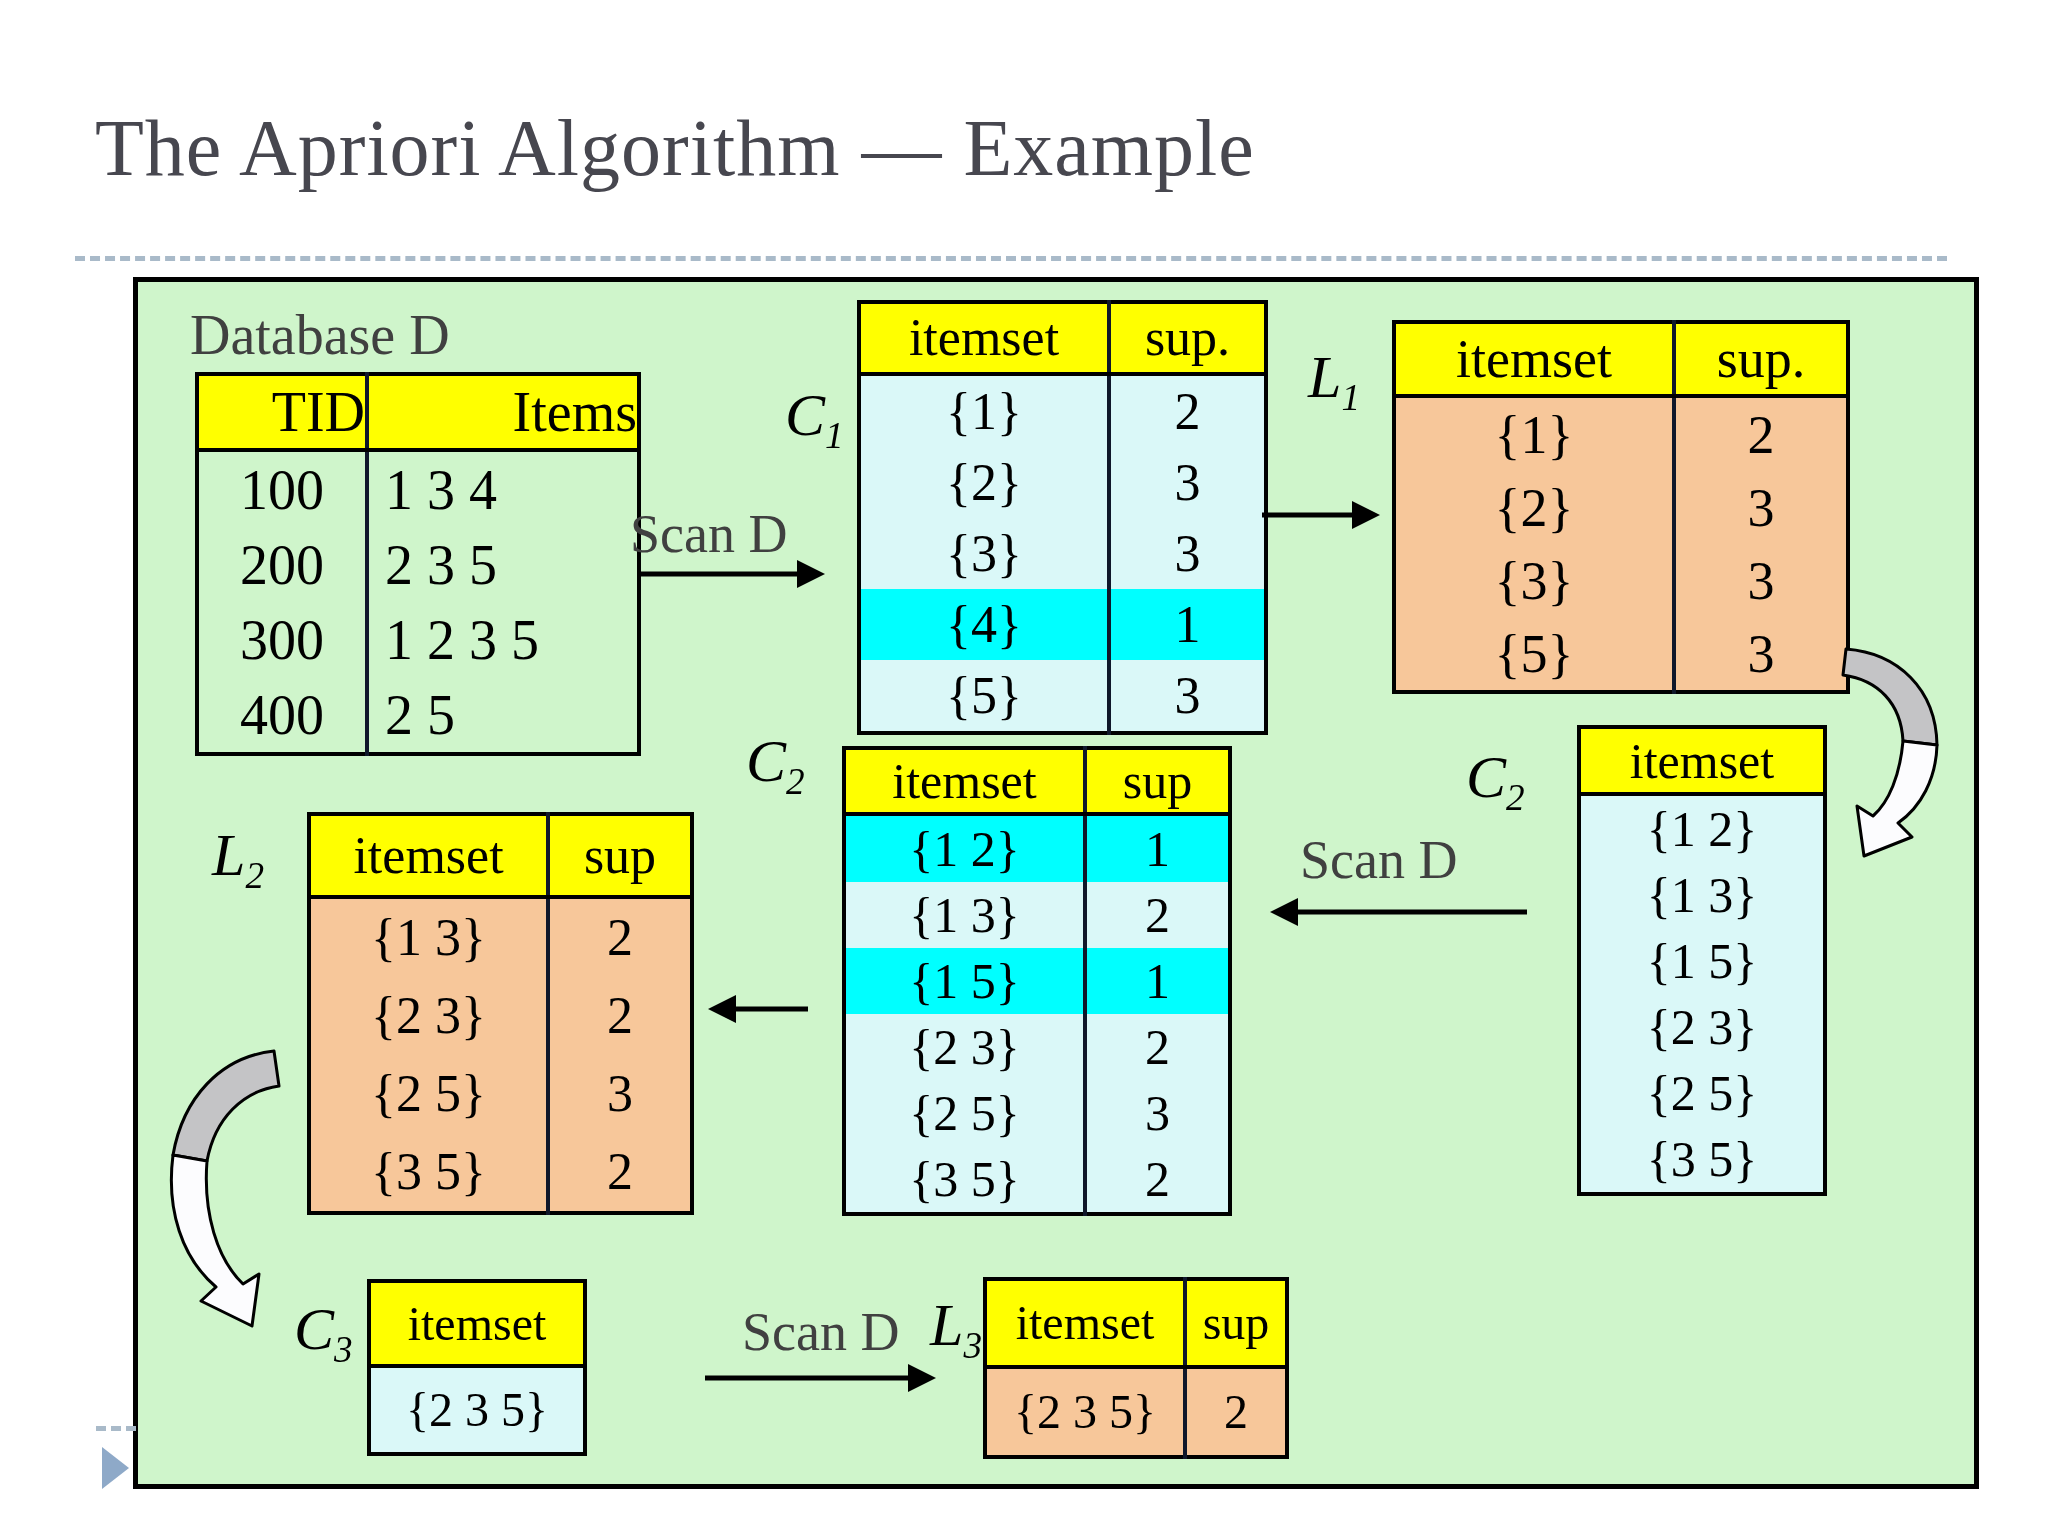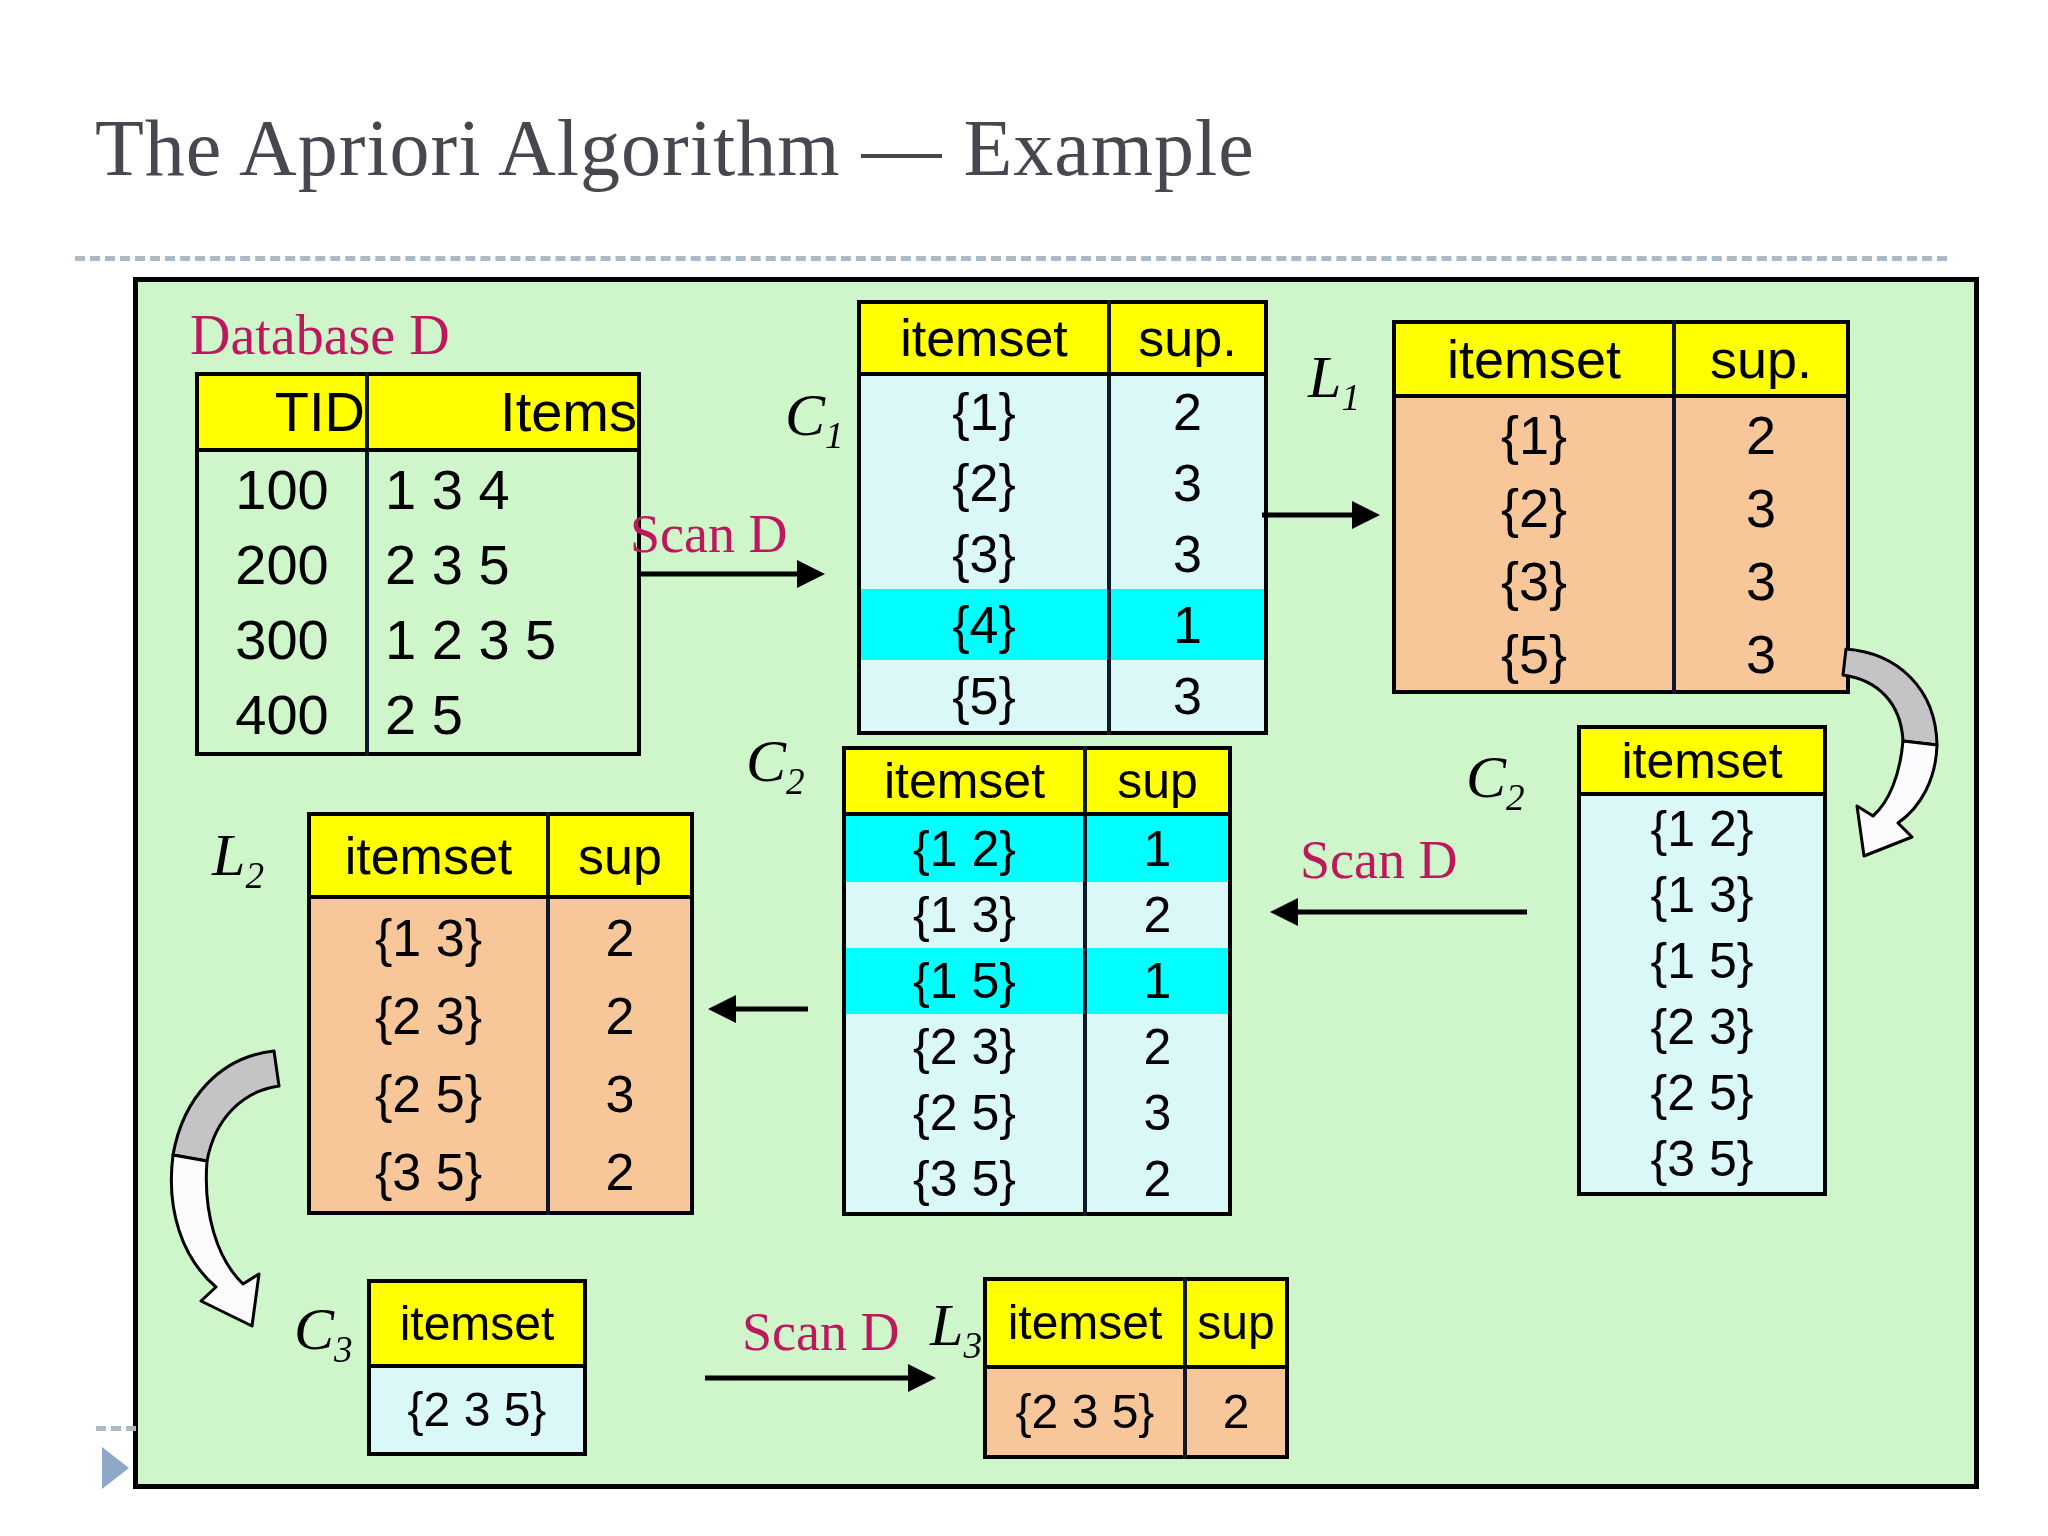--- a/index.html
+++ b/index.html
@@ -12,21 +12,21 @@
   .dash-top { position:absolute; left:75px; top:249px; width:1872px; height:0;
               border-top:5px dashed #a9bac9; }
   .dash-bottom { position:absolute; left:96px; top:1419px; width:40px; height:0;
               border-top:5px dashed #a9bac9; }
 
   .panel { position:absolute; left:133px; top:270px; width:1846px; height:1212px;
            background:#cff5cb; border:5px solid #000; box-sizing:border-box; }
 
   
   .tbl { position:absolute; border-collapse:collapse; table-layout:fixed;
-         color:#000; text-align:center; border:4px solid #000; }
+         color:#000; text-align:center; border:4px solid #000;font-family:Liberation Serif, serif; }
   .tbl td { padding:0; line-height:1; vertical-align:middle; }
   .tbl td + td { border-left:4px solid #0f172a; }
   .tbl tr.hdr td { background:#ffff00; border-bottom:4px solid #000; }
   .tbl tr:not(.hdr) td { background:var(--bodybg, transparent); }
   .tbl tr.hl td { background:#00ffff; }
   .tbl td { height:var(--rh); }
   .tbl tr.hdr td { height:var(--hh); }
 
   #t-db  { left:195px;  top:365px;  font-size:56px; --bodybg:transparent; --hh:72px; --rh:75px; }
   #t-db  tr.hdr td { text-align:right; padding-left:16px; }
@@ -34,21 +34,21 @@
 
   #t-c1  { left:857px;  top:293px;  font-size:52px; --bodybg:#daf8f8; --hh:68px; --rh:71px; }
   #t-l1  { left:1392px; top:313px;  font-size:54px; --bodybg:#f7c79a; --hh:70px; --rh:73px; }
   #t-c2m { left:842px;  top:739px;  font-size:50px; --bodybg:#daf8f8; --hh:62px; --rh:66px; }
   #t-c2r { left:1577px; top:718px;  font-size:50px; --bodybg:#daf8f8; --hh:63px; --rh:66px; }
   #t-l2  { left:307px;  top:805px;  font-size:52px; --bodybg:#f7c79a; --hh:79px; --rh:78px; }
   #t-c3  { left:367px;  top:1272px; font-size:48px; --bodybg:#daf8f8; --hh:81px; --rh:84px; }
   #t-l3  { left:983px;  top:1270px; font-size:48px; --bodybg:#f7c79a; --hh:84px; --rh:86px; }
 
   
-  .slabel { position:absolute; font-family:"Liberation Serif", serif; color:#be185d;
+  .slabel { position:absolute; font-family:"Liberation Serif", serif; color:#404040;
             white-space:nowrap; line-height:1; }
   .mlabel { position:absolute; font-family:"Liberation Serif", serif; font-style:italic;
             font-size:60px; color:#000; line-height:1; white-space:nowrap; }
   .mlabel sub { font-size:0.62em; font-style:italic; line-height:0; vertical-align:-0.35em; }
   .scan { font-size:54px; }
 </style>
 </head>
 <body>
 
 <div class="slide">

